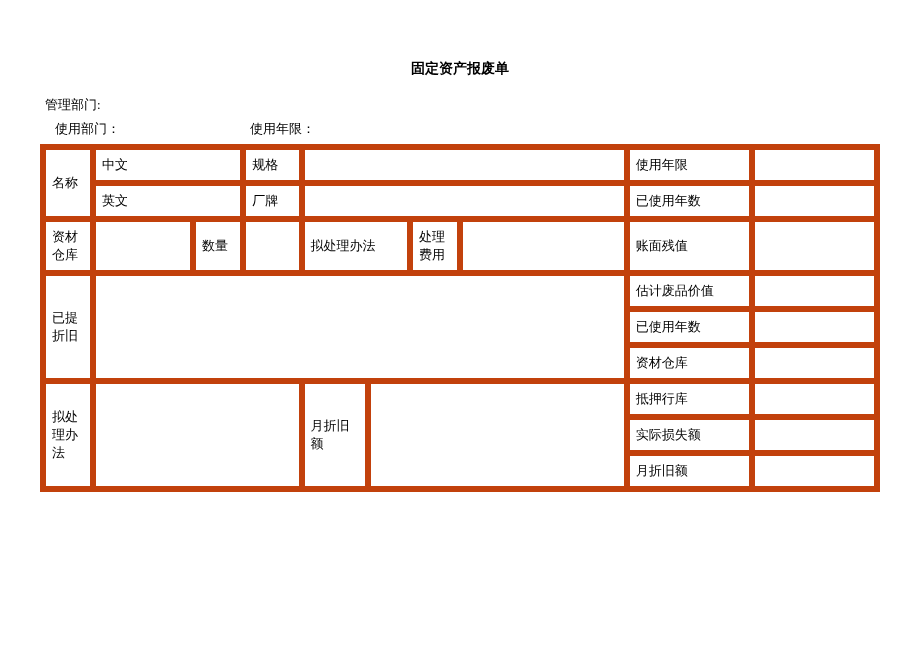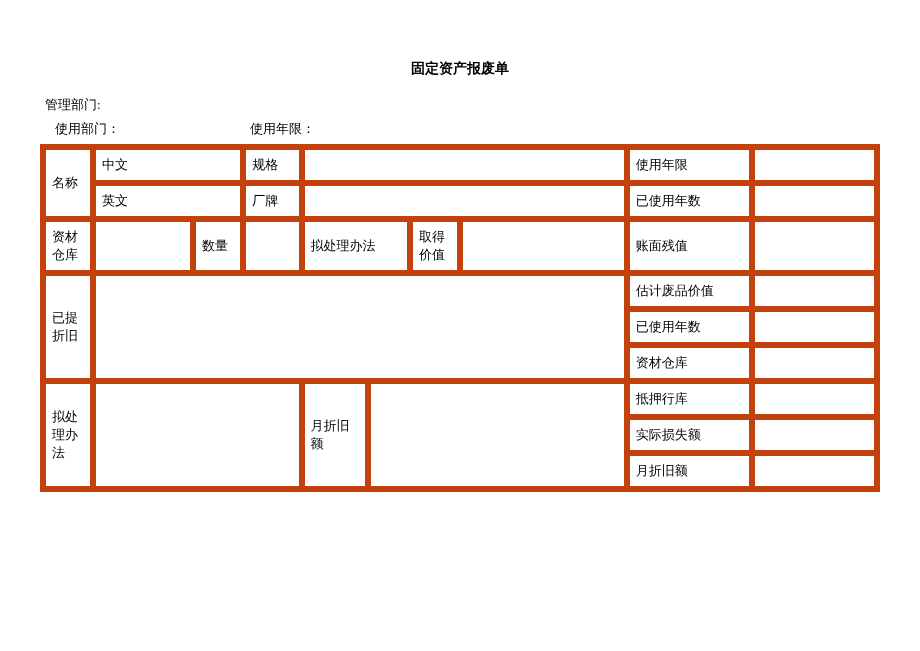--- a/index.html
+++ b/index.html
@@ -101,21 +101,21 @@
     <td>已使用年数</td>
     <td></td>
   </tr>
 
   <tr>
     <td class="tall">资材仓库</td>
     <td colspan="2"></td>
     <td>数量</td>
     <td></td>
     <td colspan="2">拟处理办法</td>
-    <td>取得价值</td>
+    <td>处理费用</td>
     <td></td>
     <td>账面残值</td>
     <td></td>
   </tr>
 
   <tr>
     <td rowspan="3">已提折旧</td>
     <td rowspan="3" colspan="8"></td>
     <td>估计废品价值</td>
     <td></td>

